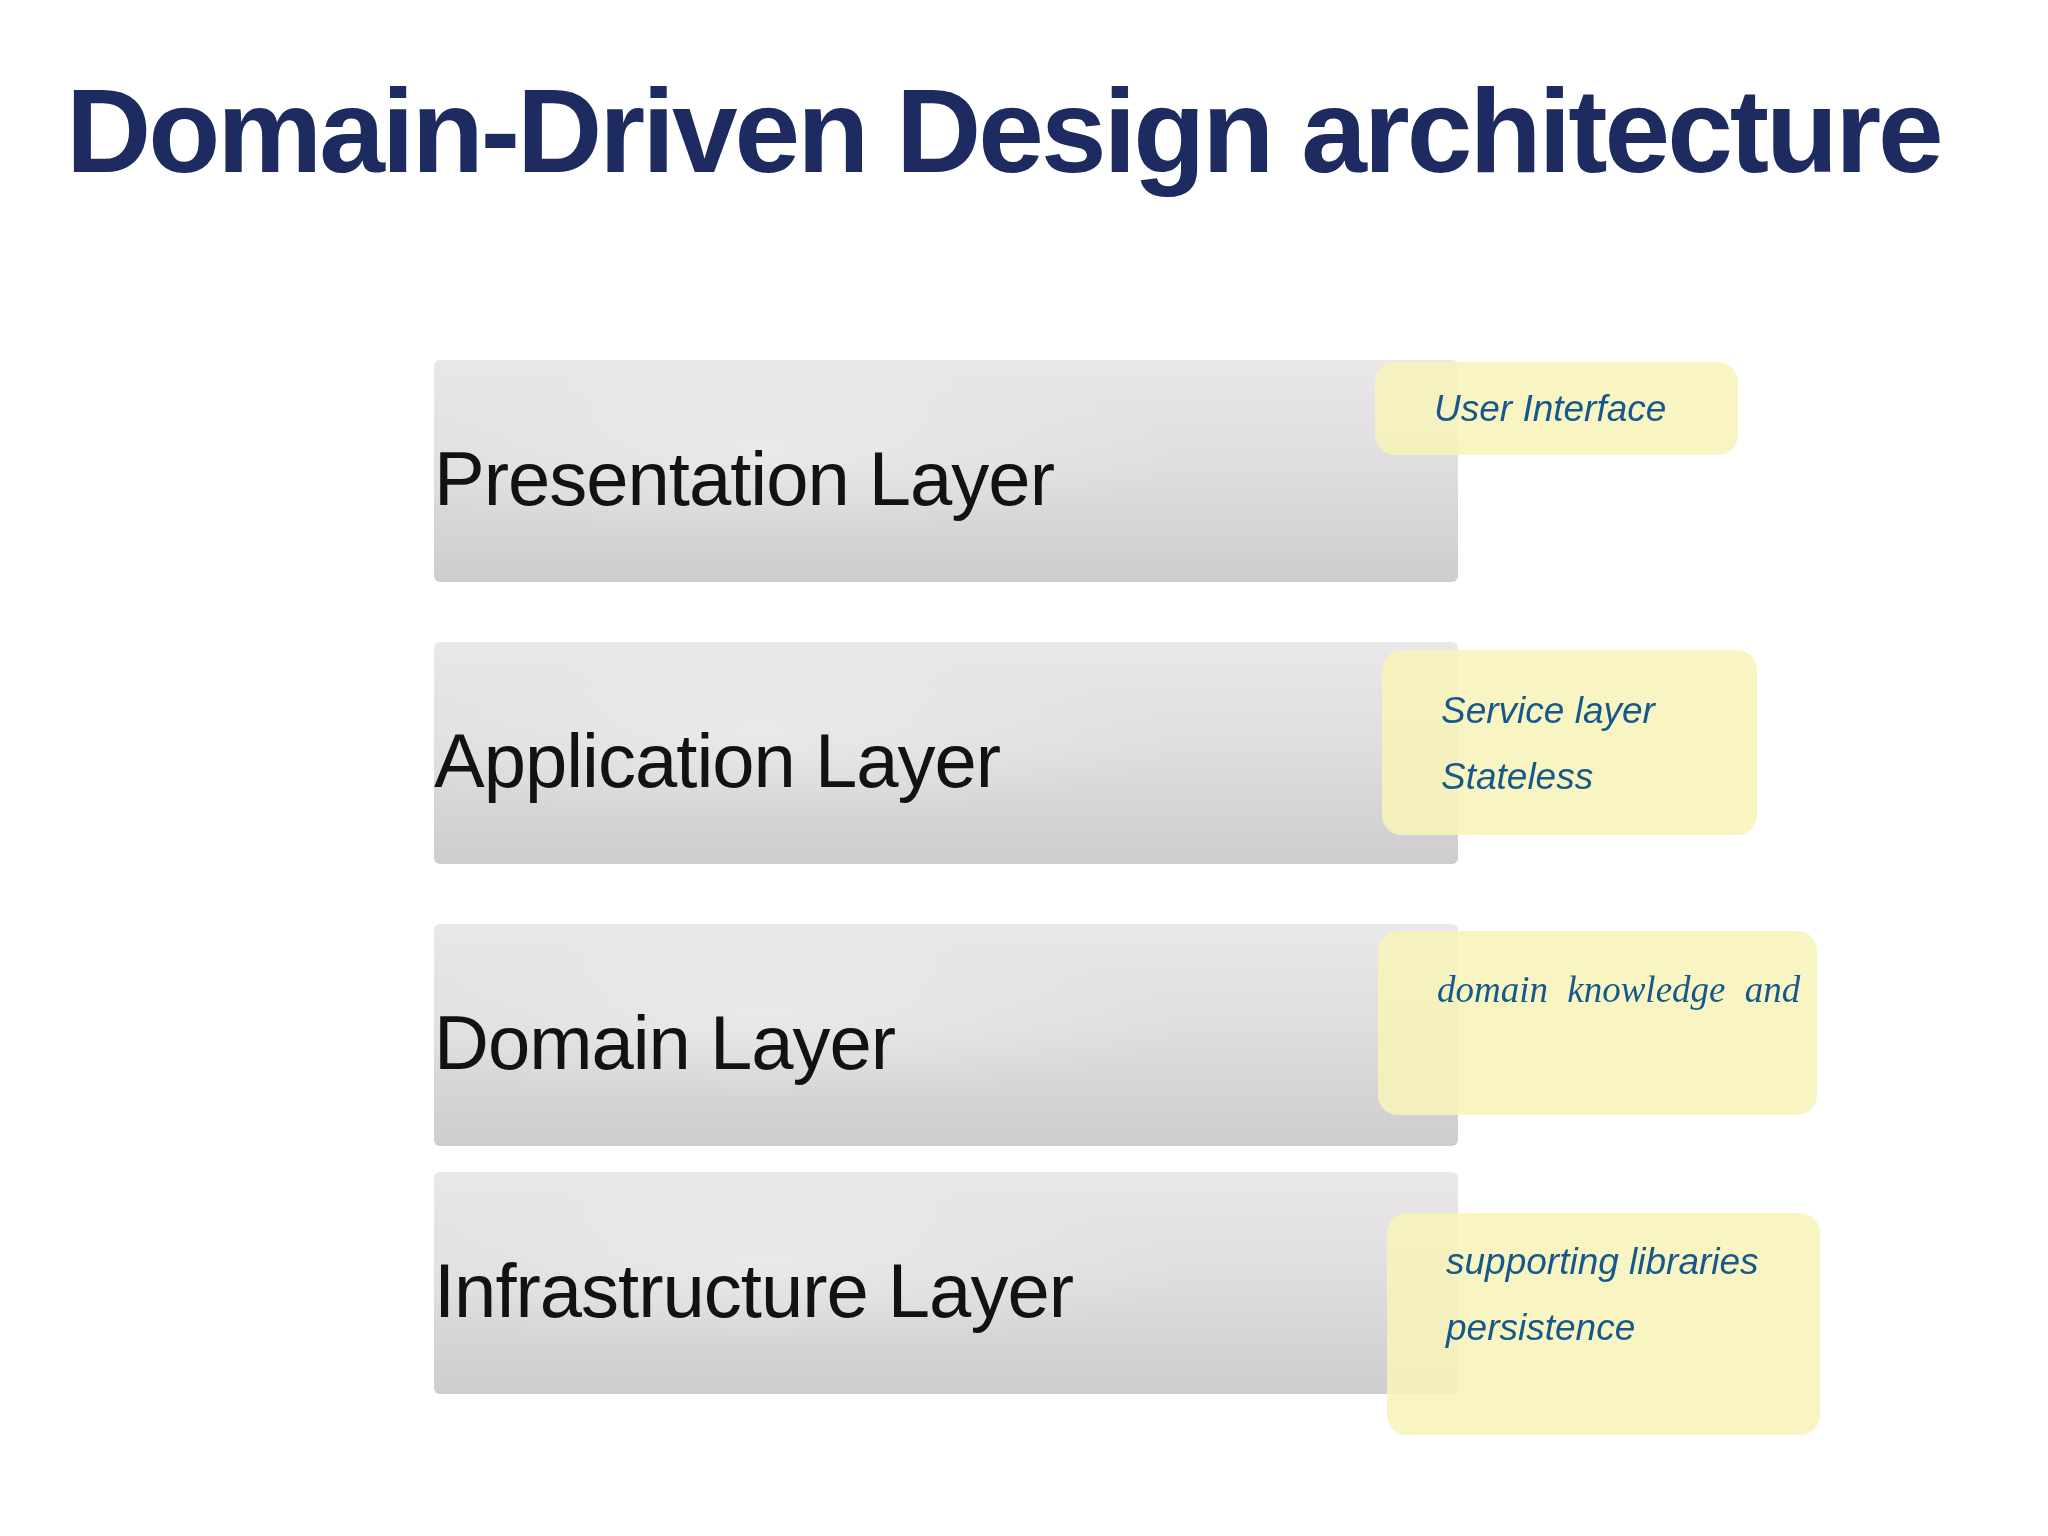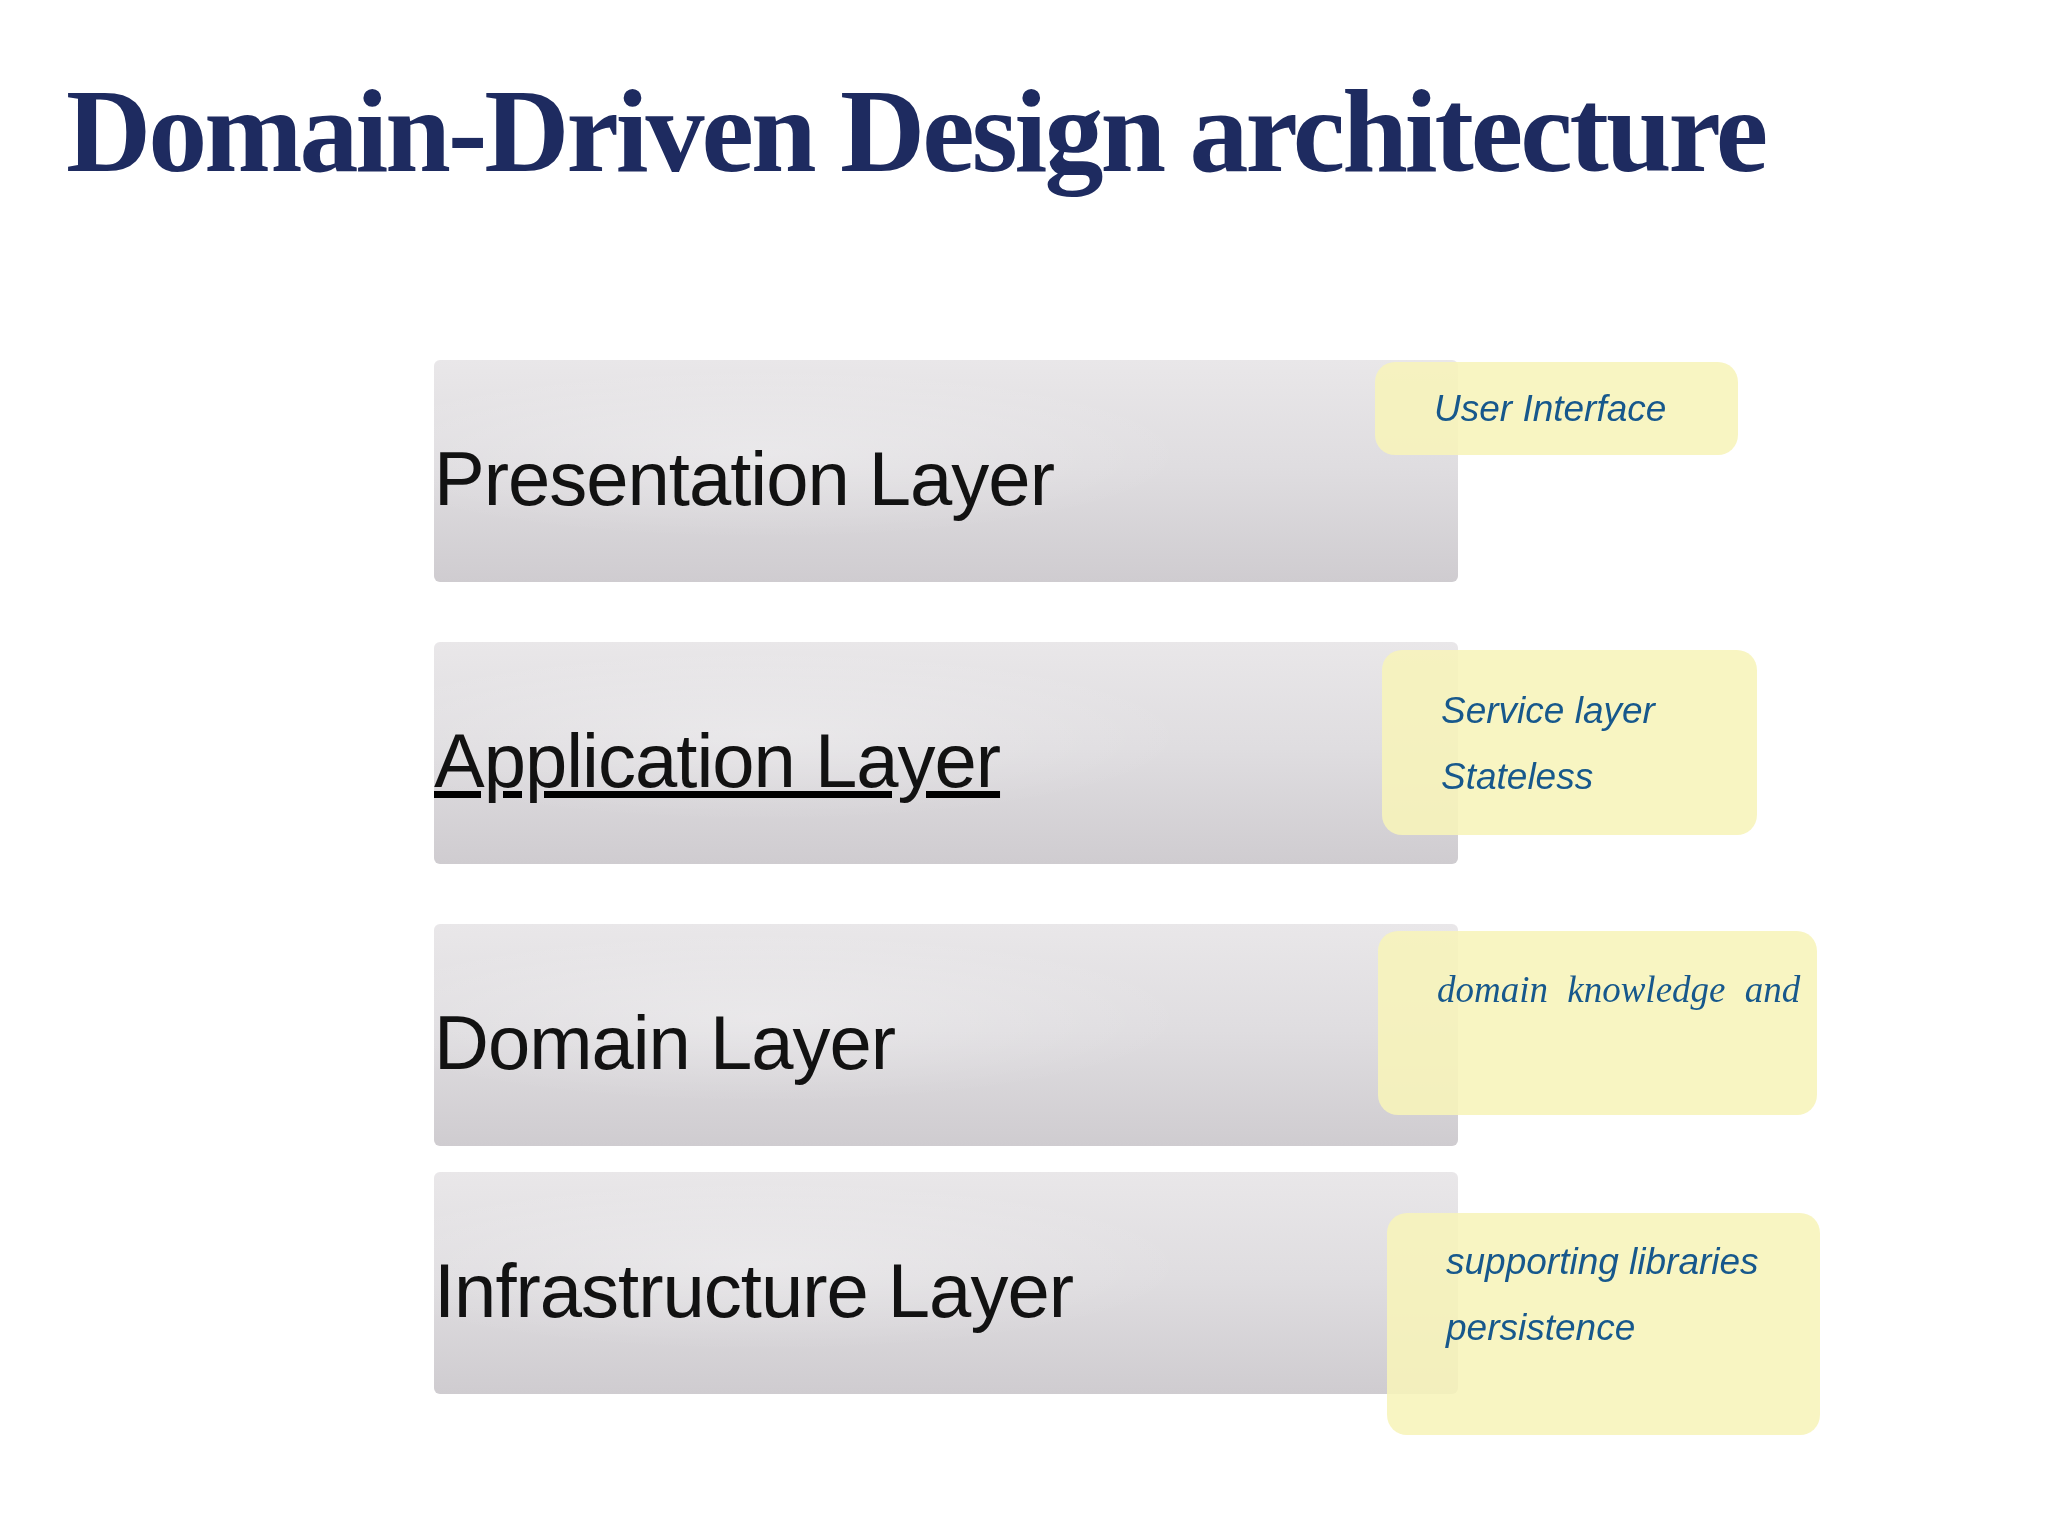--- a/index.html
+++ b/index.html
@@ -14,38 +14,37 @@
   .slide-title {
     position: absolute;
     left: 66px;
     top: 64px;
     font-size: 118px;
     line-height: 1.15;
     font-weight: 600;
     letter-spacing: -3px;
     color: #1e2b60;
     white-space: nowrap;
-    font-family: Liberation Serif, serif;
   }
   .layer-box {
     position: absolute;
     left: 428px;
     width: 1024px;
     height: 222px;
     border-radius: 6px;
     background:
       radial-gradient(ellipse 60% 55% at 32% 42%, rgba(255,255,255,0.30), rgba(255,255,255,0) 70%),
       linear-gradient(180deg, #e9e7e9 0%, #dfdde0 48%, #cfccd0 100%);
     display: flex;
     align-items: center;
     justify-content: flex-start;
     margin-left: 6px;
   }
   .b1 { top: 360px; }
-  .b2 { top: 642px; text-decoration: underline; }
+  .b2 { top: 642px; }
   .b3 { top: 924px; }
   .b4 { top: 1172px; }
   .layer-label {
     font-size: 76px;
     letter-spacing: -1px;
     color: #121212;
     padding-top: 14px;
     white-space: nowrap;
   }
   .note {

